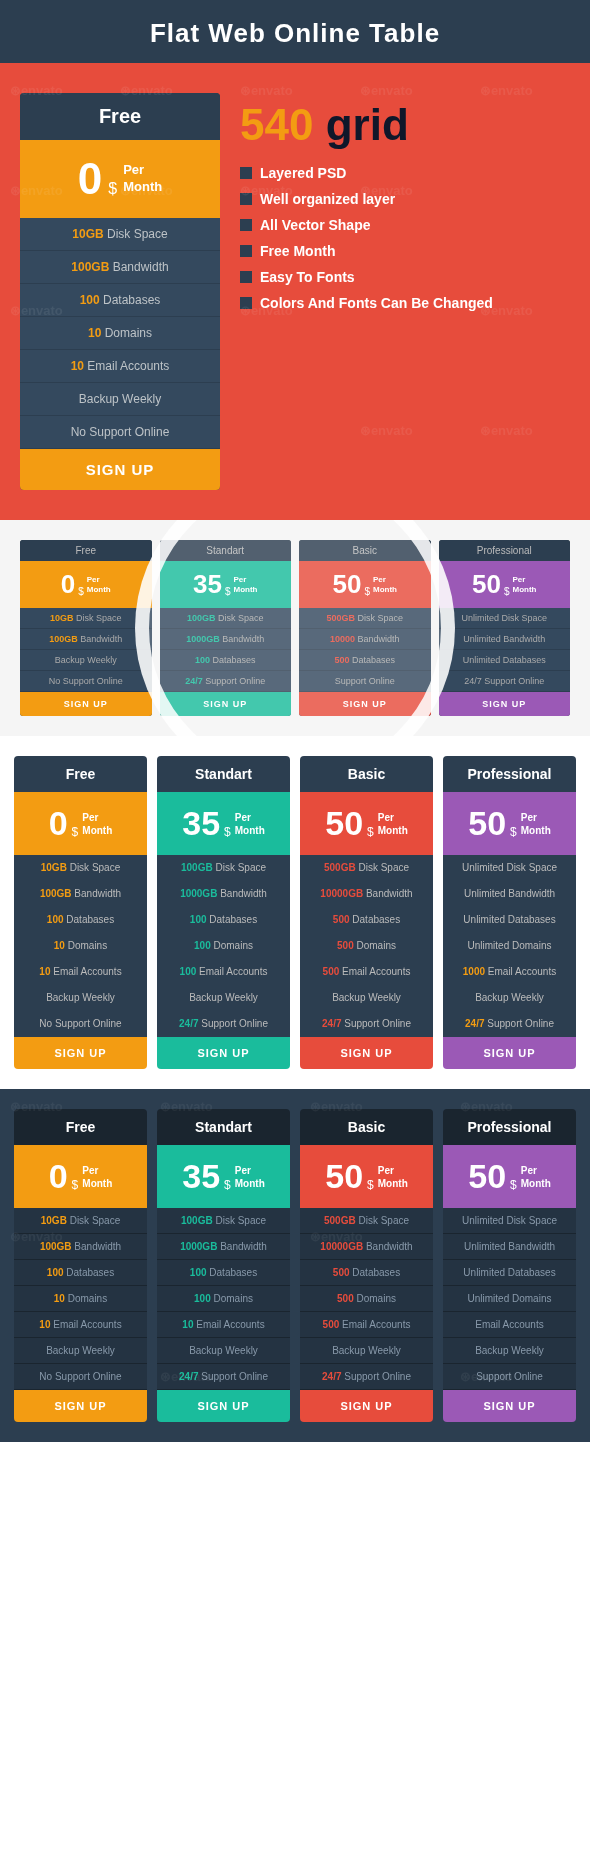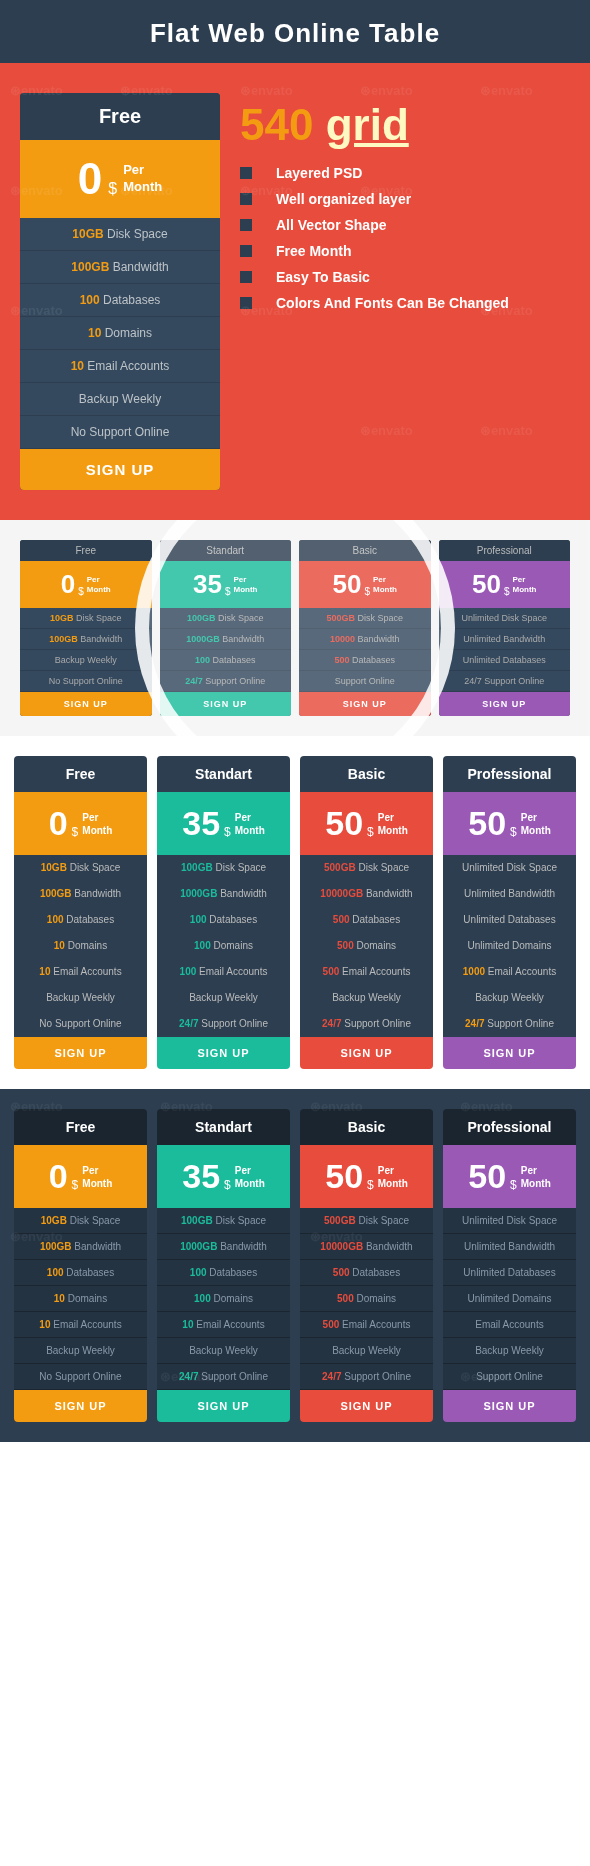--- a/index.html
+++ b/index.html
@@ -99,34 +99,33 @@
       padding-top: 10px;
     }
     .hero-tagline {
       font-size: 44px;
       font-weight: bold;
       color: #f39c12;
       margin-bottom: 18px;
       line-height: 1;
     }
     .hero-tagline span.grid-word {
-      color: #fef9c3;
-      text-decoration: underline;
+      color: #0f172a;
     }
     .hero-features {
       list-style: none;
     }
     .hero-features li {
       color: #fff;
       font-size: 14px;
       font-weight: bold;
       margin-bottom: 10px;
       display: flex;
       align-items: flex-start;
-      gap: 24px;
+      gap: 8px;
     }
     .hero-features li .bullet {
       display: inline-block;
       width: 12px;
       height: 12px;
       background: #2c3e50;
       margin-top: 2px;
       flex-shrink: 0;
     }
 
@@ -367,21 +366,21 @@
       <li>
           <span class="bullet"></span>
           <span>All Vector Shape</span>
         </li>
       <li>
           <span class="bullet"></span>
           <span>Free Month</span>
         </li>
       <li>
           <span class="bullet"></span>
-          <span>Easy To Basic</span>
+          <span>Easy To Fonts</span>
         </li>
       <li>
           <span class="bullet"></span>
           <span>Colors And Fonts Can Be Changed</span>
         </li>
     </ul>
   </div>
 </div>
 
 <div class="zoom-section" style="position:relative;">

